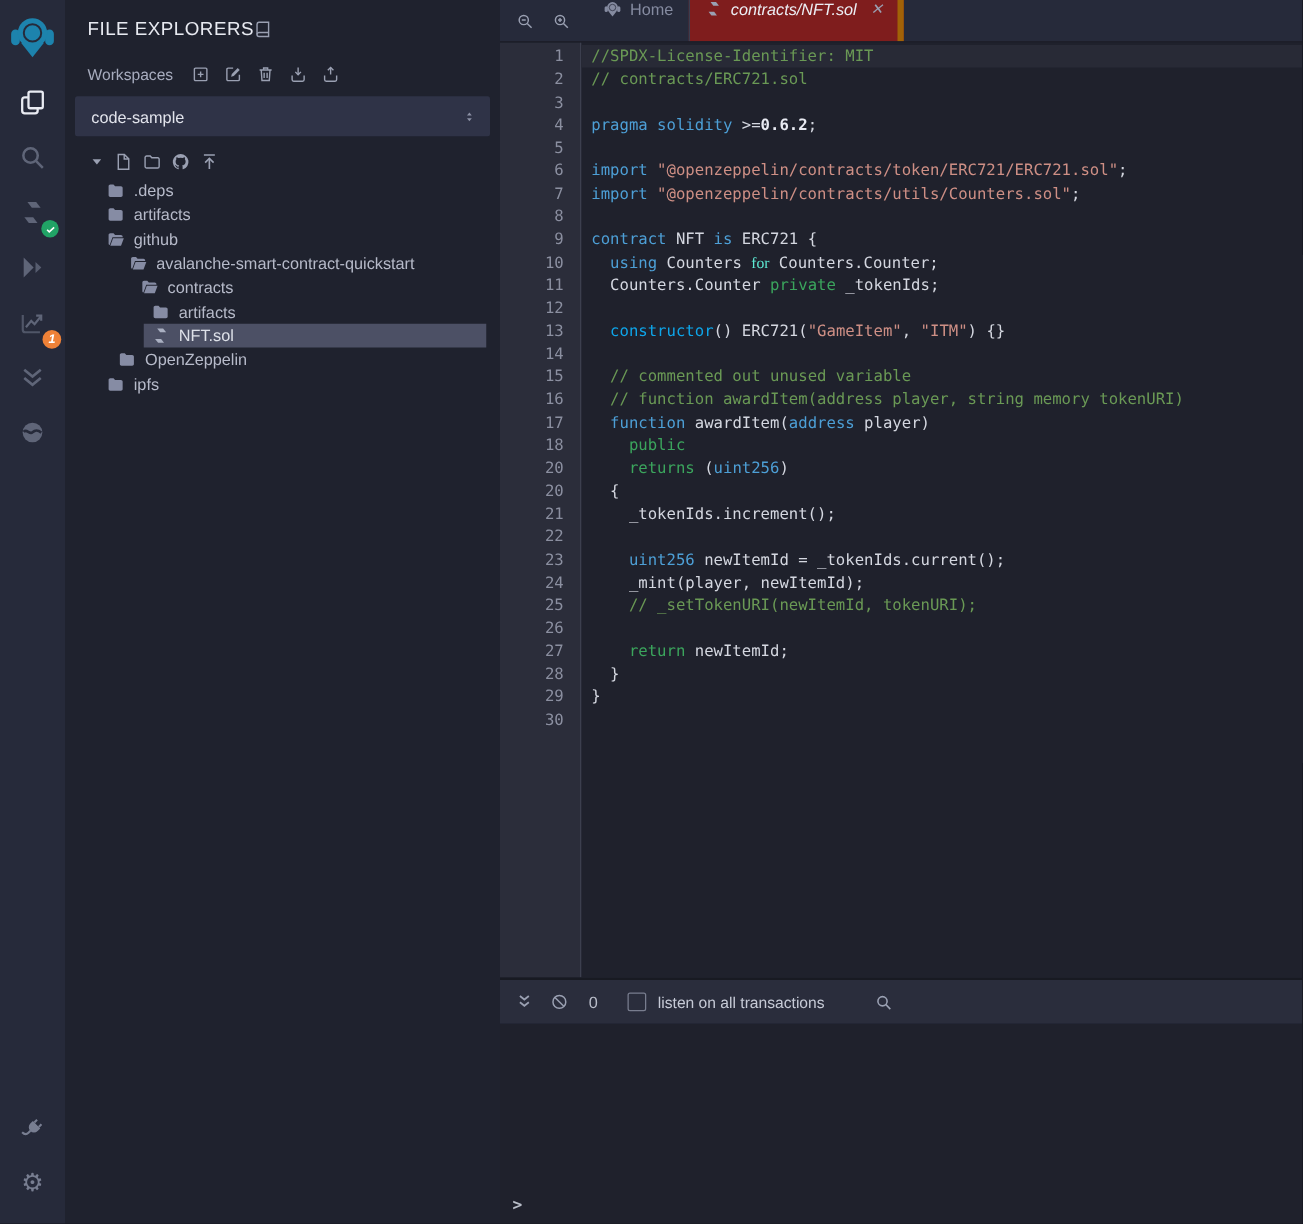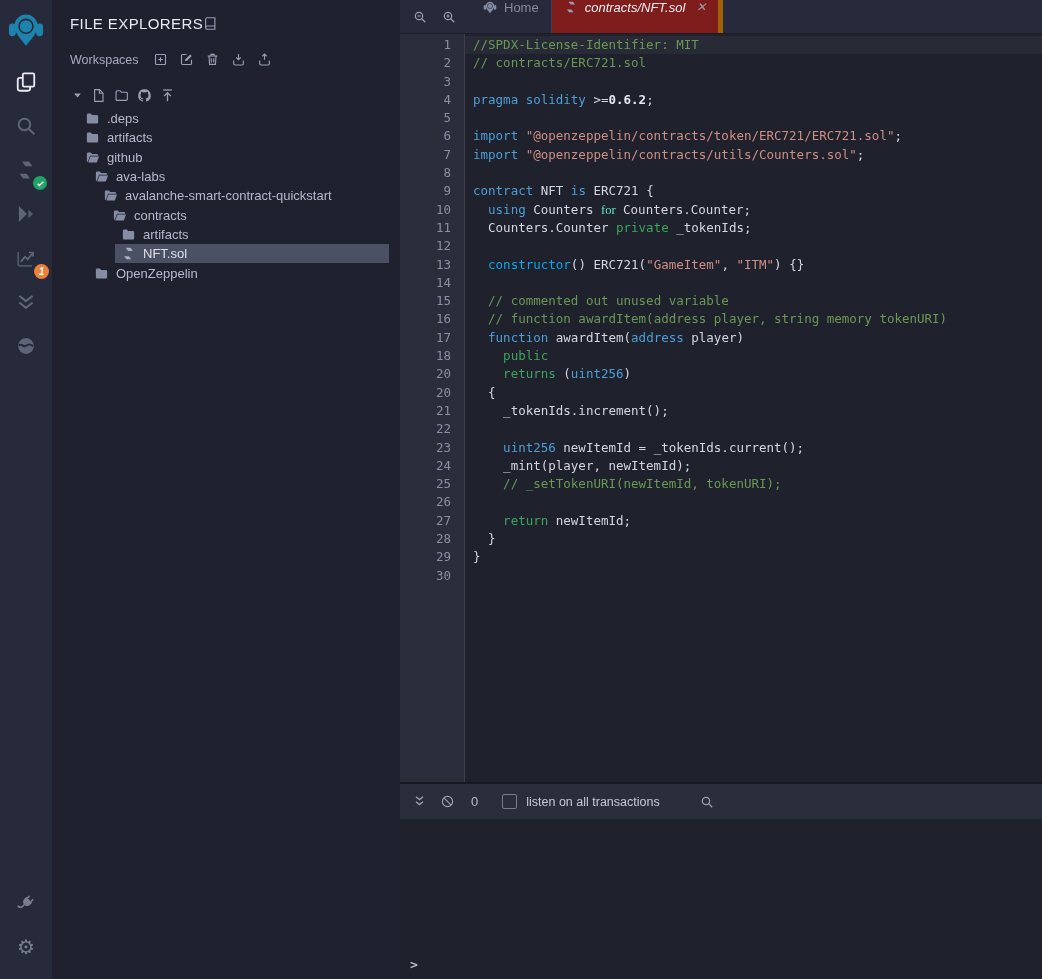--- a/index.html
+++ b/index.html
@@ -258,20 +258,31 @@
             <svg viewBox="0 0 24 24">
               <g fill="none" stroke="currentColor" stroke-width="1.8">
                 <path d="M12 12.3v-9"></path>
                 <path d="M8.4 6.8L12 3.2l3.6 3.6"></path>
                 <path d="M4.3 13.5v5.2a2 2 0 0 0 2 2h11.4a2 2 0 0 0 2-2v-5.2"></path>
               </g>
             </svg>
           </span>
         </span>
     </div>
+    <div class="workspace-select">
+      <span class="value">code-sample</span>
+      <span class="icon updown">
+          <svg viewBox="0 0 24 24">
+            <g fill="currentColor">
+              <path d="M12 4.2l4.2 5.2H7.8z"></path>
+              <path d="M12 19.8l4.2-5.2H7.8z"></path>
+            </g>
+          </svg>
+        </span>
+    </div>
     <div class="tree-toolbar">
         <span class="icon small" style="width: 11px; height: 11px;">
           <svg viewBox="0 0 24 24">
             <path d="M4.5 7.5l7.5 9 7.5-9z" fill="currentColor"></path>
           </svg>
         </span>
         <span class="icon" style="width: 15px; height: 15px;">
           <svg viewBox="0 0 24 24">
             <g fill="none" stroke="currentColor" stroke-width="1.8">
               <path d="M5.8 2.6h7.8l5.6 5.6v13.2H5.8z"></path>
@@ -326,56 +337,43 @@
               <svg viewBox="0 0 24 24">
                 <g fill="currentColor">
                   <path d="M3 6.2C3 5 4 4 5.2 4h4.1l2 2.3h7.5c1.2 0 2.2 1 2.2 2.2v.8H8L4.4 19.2A2.2 2.2 0 0 1 3 17.8z"></path>
                   <path d="M8.7 10.4h13.8L18.9 20H5.2z"></path>
                 </g>
               </svg>
             </span>
             <span class="tree-label">github</span>
           </span>
         </div>
-        <div class="tree-row" style="padding-left: 36px;">
+        <div class="tree-row" style="padding-left: 45px;">
           <span class="tree-inner">
             <span class="icon" style="width: 15px; height: 15px;">
               <svg viewBox="0 0 24 24">
                 <g fill="currentColor">
                   <path d="M3 6.2C3 5 4 4 5.2 4h4.1l2 2.3h7.5c1.2 0 2.2 1 2.2 2.2v.8H8L4.4 19.2A2.2 2.2 0 0 1 3 17.8z"></path>
                   <path d="M8.7 10.4h13.8L18.9 20H5.2z"></path>
                 </g>
               </svg>
             </span>
-            <span class="tree-label">ava-labs</span>
-          </span>
-        </div>
-        <div class="tree-row" style="padding-left: 45px;">
+            <span class="tree-label">avalanche-smart-contract-quickstart</span>
+          </span>
+        </div>
+        <div class="tree-row" style="padding-left: 54px;">
           <span class="tree-inner">
             <span class="icon" style="width: 15px; height: 15px;">
               <svg viewBox="0 0 24 24">
                 <g fill="currentColor">
                   <path d="M3 6.2C3 5 4 4 5.2 4h4.1l2 2.3h7.5c1.2 0 2.2 1 2.2 2.2v.8H8L4.4 19.2A2.2 2.2 0 0 1 3 17.8z"></path>
                   <path d="M8.7 10.4h13.8L18.9 20H5.2z"></path>
                 </g>
               </svg>
             </span>
-            <span class="tree-label">avalanche-smart-contract-quickstart</span>
-          </span>
-        </div>
-        <div class="tree-row" style="padding-left: 54px;">
-          <span class="tree-inner">
-            <span class="icon" style="width: 15px; height: 15px;">
-              <svg viewBox="0 0 24 24">
-                <g fill="currentColor">
-                  <path d="M3 6.2C3 5 4 4 5.2 4h4.1l2 2.3h7.5c1.2 0 2.2 1 2.2 2.2v.8H8L4.4 19.2A2.2 2.2 0 0 1 3 17.8z"></path>
-                  <path d="M8.7 10.4h13.8L18.9 20H5.2z"></path>
-                </g>
-              </svg>
-            </span>
             <span class="tree-label">contracts</span>
           </span>
         </div>
         <div class="tree-row" style="padding-left: 63px;">
           <span class="tree-inner">
             <span class="icon" style="width: 15px; height: 15px;">
               <svg viewBox="0 0 24 24">
                 <path fill="currentColor" d="M3 6.2C3 5 4 4 5.2 4h4.1l2 2.3h7.5C20 6.3 21 7.3 21 8.5v9.3c0 1.2-1 2.2-2.2 2.2H5.2C4 20 3 19 3 17.8z"></path>
               </svg>
             </span>
@@ -396,20 +394,30 @@
           </span>
         </div>
         <div class="tree-row" style="padding-left: 36px;">
           <span class="tree-inner">
             <span class="icon" style="width: 15px; height: 15px;">
               <svg viewBox="0 0 24 24">
                 <path fill="currentColor" d="M3 6.2C3 5 4 4 5.2 4h4.1l2 2.3h7.5C20 6.3 21 7.3 21 8.5v9.3c0 1.2-1 2.2-2.2 2.2H5.2C4 20 3 19 3 17.8z"></path>
               </svg>
             </span>
             <span class="tree-label">OpenZeppelin</span>
+          </span>
+        </div>
+        <div class="tree-row" style="padding-left: 27px;">
+          <span class="tree-inner">
+            <span class="icon" style="width: 15px; height: 15px;">
+              <svg viewBox="0 0 24 24">
+                <path fill="currentColor" d="M3 6.2C3 5 4 4 5.2 4h4.1l2 2.3h7.5C20 6.3 21 7.3 21 8.5v9.3c0 1.2-1 2.2-2.2 2.2H5.2C4 20 3 19 3 17.8z"></path>
+              </svg>
+            </span>
+            <span class="tree-label">ipfs</span>
           </span>
         </div>
       </div>
   </div>
 
   <div class="main">
     <div class="tabbar">
       <div class="zoom-btns">
         <span class="icon">
             <svg viewBox="0 0 24 24">

